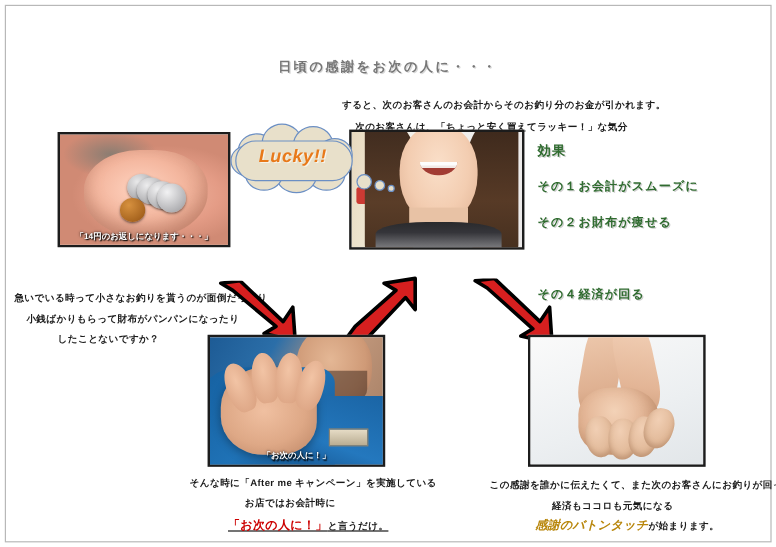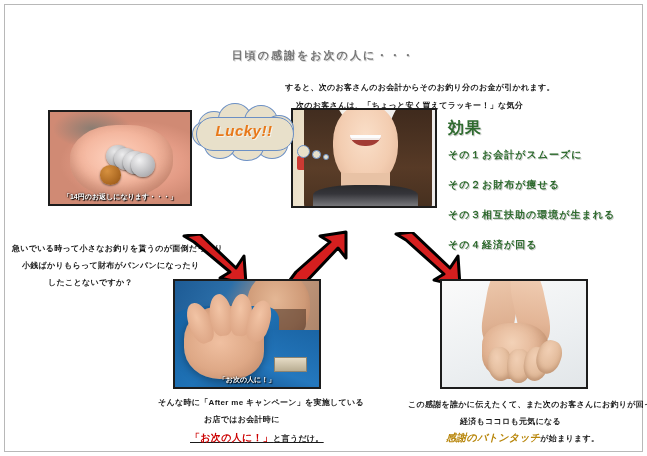--- a/index.html
+++ b/index.html
@@ -236,29 +236,26 @@
     <div class="lobe" style="left:12px;top:28px;width:30px;height:26px;"></div>
     <div class="lobe" style="left:0px;top:18px;width:26px;height:24px;"></div>
     <div class="body"></div>
     <div class="cover"></div>
     <div class="lbl">Lucky!!</div>
   </div>
   <div class="dot" style="left:297px;top:145px;width:11px;height:11px;"></div>
   <div class="dot" style="left:312px;top:150px;width:7px;height:7px;"></div>
   <div class="dot" style="left:323px;top:154px;width:4px;height:4px;"></div>
 
-  <div class="eff" style="left:448px;top:118px;font-size:16px;">効果</div>
+  <div class="eff" style="left:448px;top:118px;font-size:11px;">効果</div>
   <div class="eff" style="left:448px;top:148px;">
     <span class="num">その１</span><span>お会計がスムーズに</span>
   </div>
   <div class="eff" style="left:448px;top:178px;">
     <span class="num">その２</span><span>お財布が痩せる</span>
-  </div>
-  <div class="eff" style="left:448px;top:208px;">
-    <span class="num">その３</span><span>相互扶助の環境が生まれる</span>
   </div>
   <div class="eff" style="left:448px;top:238px;">
     <span class="num">その４</span><span>経済が回る</span>
   </div>
 
   <div class="tline" style="left:12px;top:243px;">急いでいる時って小さなお釣りを貰うのが面倒だったり</div>
   <div class="tline" style="left:22px;top:260px;">小銭ばかりもらって財布がパンパンになったり</div>
   <div class="tline" style="left:48px;top:277px;">したことないですか？</div>
 
 

